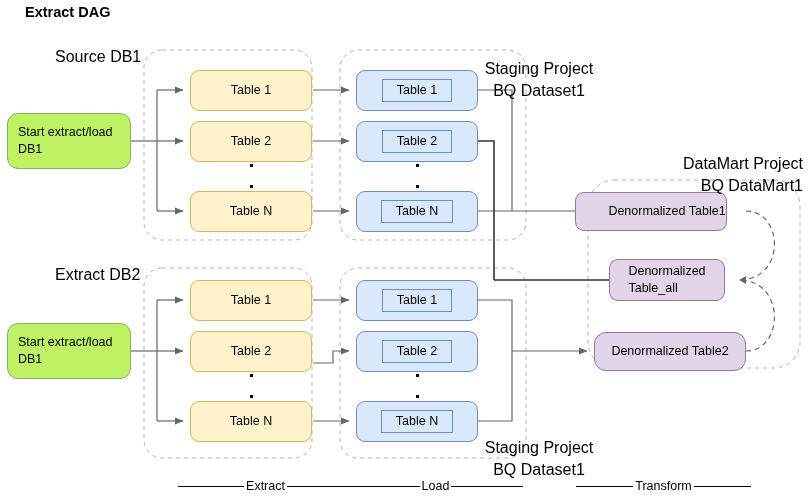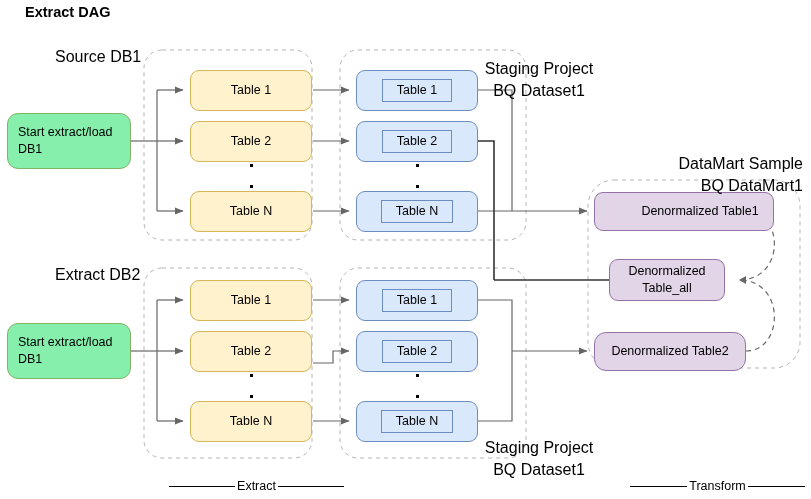--- a/index.html
+++ b/index.html
@@ -27,30 +27,29 @@
     width: 811px;
     height: 499px;
     pointer-events: none;
   }
   .node {
     position: absolute;
     box-sizing: border-box;
     display: flex;
     align-items: center;
     justify-content: center;
-    text-align: center;
     font-size: 12.5px;
     line-height: 1.35;
     border-radius: 9px;
     border-style: solid;
     border-width: 1px;
     z-index: 3;
   }
   .node.green {
-    background: #86efac;
+    background: #bef264;
     border-color: #82b366;
     justify-content: flex-start;
     text-align: left;
     padding: 0 10px;
     border-radius: 11px;
   }
   .node.yellow {
     background: #fff2cc;
     border-color: #d6b656;
   }
@@ -202,21 +201,21 @@
     </g>
 
   </svg>
 
   <div class="caption" style="left:55px; top:46px;">Source DB1</div>
   <div class="caption" style="left:55px; top:264px;">Extract DB2</div>
   <div class="caption center multiline" style="left:484px; top:58px; width:110px;">Staging Project
 BQ Dataset1</div>
   <div class="caption center multiline" style="left:484px; top:437px; width:110px;">Staging Project
 BQ Dataset1</div>
-  <div class="caption right multiline" style="left:660px; top:153px; width:143px;">DataMart Sample
+  <div class="caption right multiline" style="left:660px; top:153px; width:143px;">DataMart Project
 BQ DataMart1</div>
 
   <div class="node green multiline" style="left:7px; top:113px; width:124px; height:56px;">Start extract/load
 DB1</div>
   <div class="node green multiline" style="left:7px; top:323px; width:124px; height:56px;">Start extract/load
 DB1</div>
 
   <div class="node yellow" style="left:190px; top:70px; width:122px; height:41px;">Table 1</div>
   <div class="node yellow" style="left:190px; top:121px; width:122px; height:41px;">Table 2</div>
   <div class="node yellow" style="left:190px; top:191px; width:122px; height:41px;">Table N</div>
@@ -254,29 +253,34 @@
     <span class="inner-box">Table 2</span>
   </div>
   <div class="node blue" style="left:356px; top:401px; width:122px; height:41px;">
     <span class="inner-box">Table N</span>
   </div>
   <div class="dots" style="left:411px; top:374px; height:24px;">
       <i></i>
       <i></i>
     </div>
 
-  <div class="node purple" style="left:594px; top:192px; width:180px; height:39px;padding-left:32px;">Denormalized Table1</div>
+  <div class="node purple" style="left:575px; top:192px; width:152px; height:39px;padding-left:32px;">Denormalized Table1</div>
   <div class="node purple multiline" style="left:609px; top:259px; width:116px; height:42px;">Denormalized
 Table_all</div>
   <div class="node purple" style="left:594px; top:332px; width:152px; height:39px;border-radius:12px;">Denormalized Table2</div>
 
-  <div class="phase" style="left:169px; width:175px;">
+  <div class="phase" style="left:178px; width:175px;">
     <span class="rule"></span>
     <span class="phase-label">Extract</span>
     <span class="rule"></span>
   </div>
-  <div class="phase" style="left:630px; width:175px;">
+  <div class="phase" style="left:348px; width:175px;">
+    <span class="rule"></span>
+    <span class="phase-label">Load</span>
+    <span class="rule"></span>
+  </div>
+  <div class="phase" style="left:576px; width:175px;">
     <span class="rule"></span>
     <span class="phase-label">Transform</span>
     <span class="rule"></span>
   </div>
 
 </div>
 
 </body></html>

